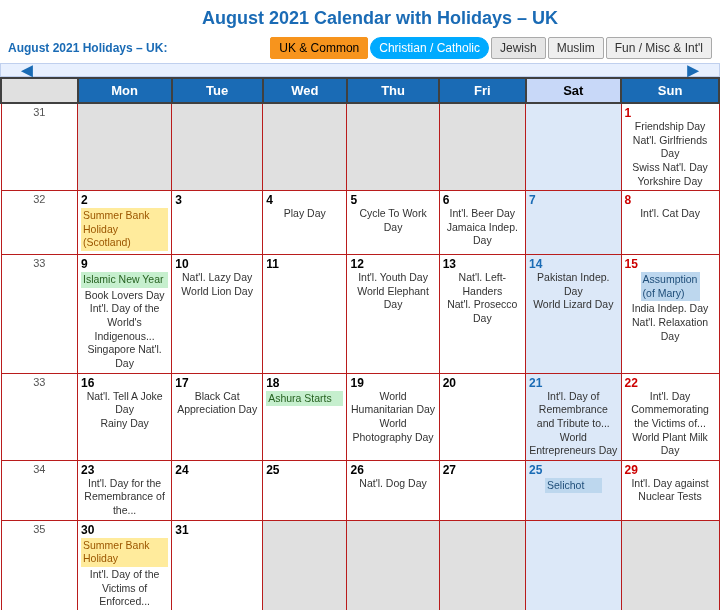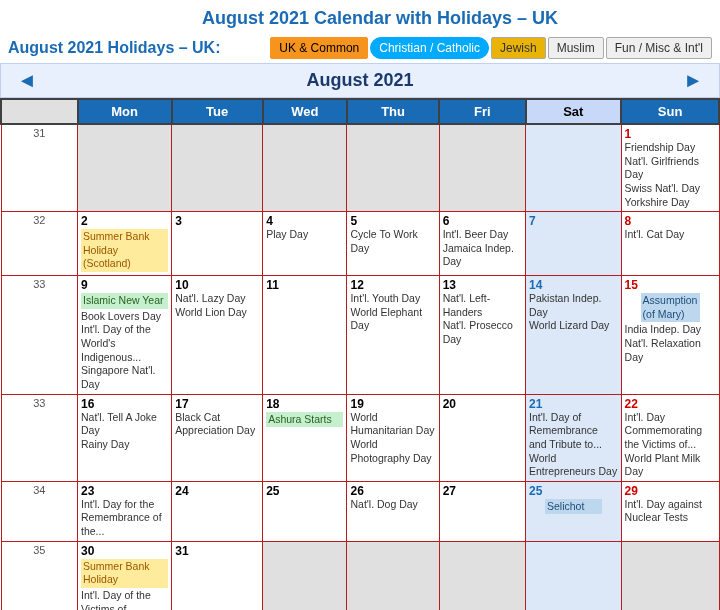--- a/index.html
+++ b/index.html
@@ -1,66 +1,65 @@
 <!DOCTYPE html>
 <html><head>
   <meta charset="utf-8">
   <style>
     * { box-sizing: border-box; margin: 0; padding: 0; }
     body { font-family: Arial, sans-serif; background: #fff; width: 720px; }
     .page-title { text-align: center; color: #1a6bb5; font-size: 18px; font-weight: bold; padding: 8px 0 4px; margin-left: 40px; }
     .top-bar { display: flex; align-items: center; padding: 4px 8px; gap: 6px; }
-    .top-bar-label { color: #1a6bb5; font-size: 16px; font-weight: bold; }
+    .top-bar-label { color: #1a6bb5; font-size: 12px; font-weight: bold; }
     .tab-buttons { display: flex; gap: 2px; margin-left: auto; }
     .tab-btn { padding: 3px 8px; font-size: 12px; border: 1px solid #aaa; cursor: pointer; border-radius: 2px; }
     .tab-uk { background: #f7941d; color: #000; border-color: #f7941d; }
     .tab-christian { background: #00aaff; color: #fff; border-color: #00aaff; border-radius: 11px; }
-    .tab-jewish { background: #eab308; color: #333; border-color: #aaa; }
+    .tab-jewish { background: #e5e5e5; color: #333; border-color: #aaa; }
     .tab-muslim { background: #efefef; color: #333; border-color: #aaa; }
     .tab-fun { background: #efefef; color: #333; border-color: #aaa; }
     .nav-bar { display: flex; align-items: center; justify-content: center; background: #e8f0fe; padding: 6px; position: relative; border: 1px solid #c0d0ee; }
     .nav-arrow { color: #1a6bb5; font-size: 20px; cursor: pointer; padding: 0 16px; position: absolute; }
     .nav-arrow-left { left: 0; }
     .nav-arrow-right { right: 0; }
     .nav-month { color: #1a3a6b; font-size: 18px; font-weight: bold; }
     .calendar-table { width: 100%; border-collapse: collapse; }
     .calendar-table th { background: #1a6bb5; color: #fff; text-align: center; font-size: 13px; padding: 4px 2px; border: 2px solid #404040; }
     .calendar-table th.sat { background: #c8d8f8; color: #000; }
     .calendar-table td { vertical-align: top; border: 1px solid #b91c1c; padding: 2px 3px; min-height: 70px; width: 14.28%; font-size: 11px; }
     .day-num { font-weight: bold; font-size: 12px; color: #000; }
     .day-num.sat { color: #1a6bb5; font-weight: bold; }
     .day-num.sun { color: #cc0000; font-weight: bold; }
     .cell-gray { background: #e0e0e0; }
     .cell-sat { background: #dce8f8; }
     .holiday { font-size: 10.5px; line-height: 1.3; }
     .hol-green { background: #c6efce; color: #276221; padding: 1px 2px; margin: 1px 0; }
     .hol-yellow { background: #ffeb9c; color: #9c5700; padding: 1px 2px; margin: 1px 0; }
     .hol-blue { background: #bdd7ee; color: #1f4e79; padding: 1px 2px; margin: 1px 16px; }
-    .hol-plain { color: #333; padding: 0; }
+    .hol-plain { color: #333; padding: 0; text-align: center; }
     .week-col { background: #fff; color: #555; font-size: 11px; text-align: center; width: 22px; border: 1px solid #b0b8cc; vertical-align: middle; }
   </style>
 </head>
 <body>
 
 <div class="page-title">August 2021 Calendar with Holidays – UK</div>
 
 <div class="top-bar">
   <span class="top-bar-label">August 2021 Holidays – UK:</span>
   <div class="tab-buttons">
     <button class="tab-btn tab-uk">UK &amp; Common</button>
     <button class="tab-btn tab-christian">Christian / Catholic</button>
     <button class="tab-btn tab-jewish">Jewish</button>
     <button class="tab-btn tab-muslim">Muslim</button>
     <button class="tab-btn tab-fun">Fun / Misc &amp; Int'l</button>
   </div>
 </div>
 
 <div class="nav-bar">
   <span class="nav-arrow nav-arrow-left">◄</span>
-  <span class="nav-month">August 2021</span>
   <span class="nav-arrow nav-arrow-right">►</span>
 </div>
 
 <table class="calendar-table">
   <thead>
     <tr>
       <th style="width:22px; background:#e0e0e0; color:#555; font-size:11px;"></th>
       <th>Mon</th>
       <th>Tue</th>
       <th>Wed</th>

